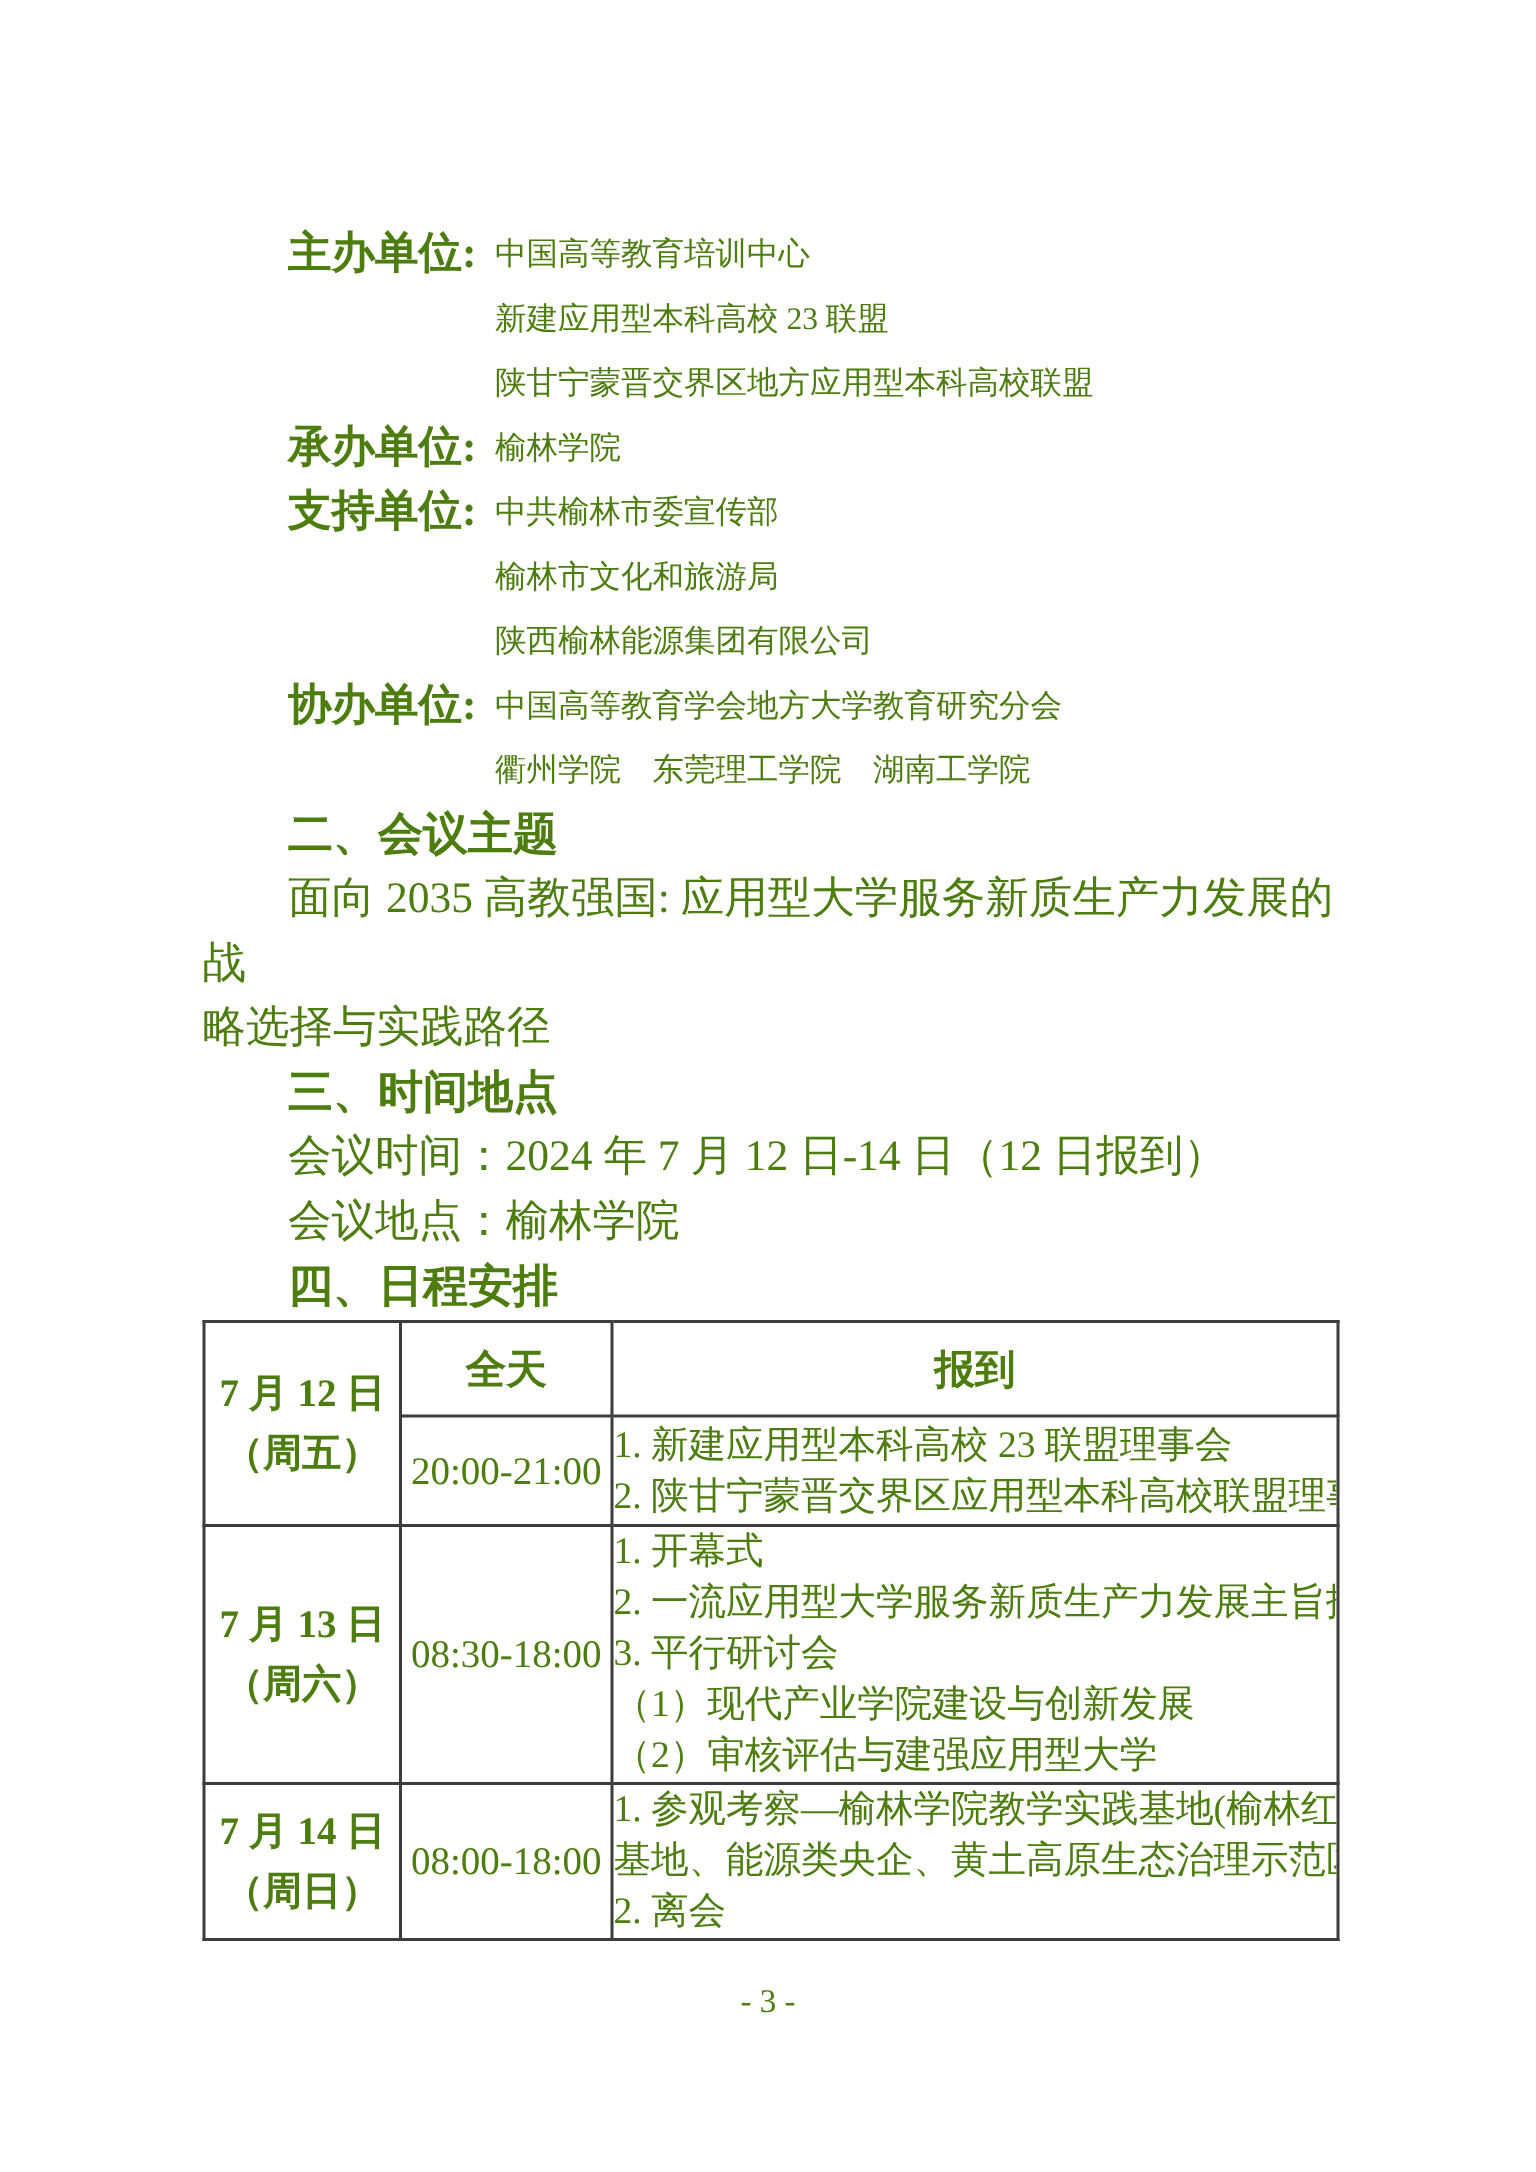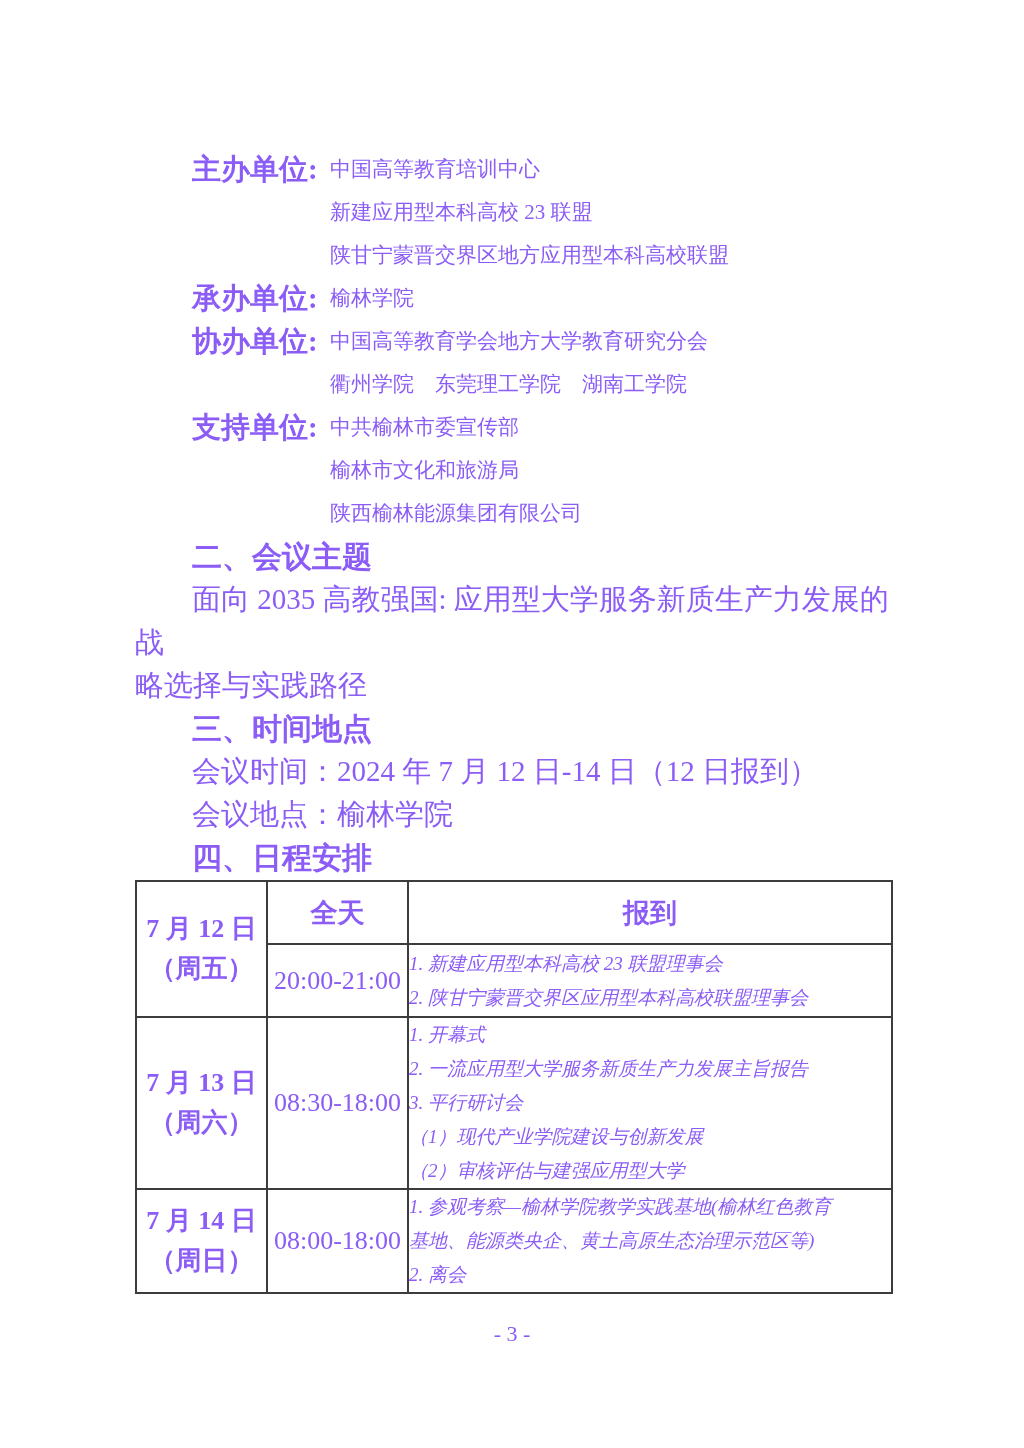--- a/index.html
+++ b/index.html
@@ -2,21 +2,21 @@
 <html><head>
 <meta charset="utf-8">
 <style>
   html,body { margin:0; padding:0; background:#e8e8e8; }
   .page {
     position:relative;
     width:1024px; height:1448px;
     margin:0 auto;
     background:#ffffff;
     font-family:"Liberation Serif","DejaVu Serif",serif;
-    color:#8b5cf6;
+    color:#4d7c0f;
     overflow:hidden;
   }
   .content { position:absolute; left:135px; top:148px; width:756px; }
 
   
   .org-row { display:flex; align-items:flex-start; padding-left:57px; }
   .org-label { flex:0 0 138px; font-weight:bold; font-size:29px; line-height:43px; }
   .org-values { flex:1 1 auto; }
   .org-values .line { font-size:21px; line-height:43px; white-space:nowrap; }
 
@@ -25,21 +25,21 @@
   .para { margin:0; font-size:29px; line-height:43px; }
   .para.indent { text-indent:57px; }
 
   
   table.schedule { border-collapse:collapse; table-layout:fixed; width:756px; margin-top:1px;border-radius:24px; }
   table.schedule td { border:2px solid #3c3c3c; padding:0; vertical-align:middle; }
   td.date-cell { text-align:center; font-weight:bold; font-size:26px; line-height:40px; }
   td.hdr-cell { text-align:center; font-weight:bold; font-size:27px; height:61px; }
   td.time-cell { text-align:center; font-size:26px; }
   td.acts-cell { padding:4px 8px 4px 12px; vertical-align:middle; }
-  .aline { font-size:19px; line-height:34px; white-space:nowrap; overflow:hidden;font-style:italic; }
+  .aline { font-size:25px; line-height:34px; white-space:nowrap; overflow:hidden; }
   tr.row-sub { height:73px; }
   tr.row-day2 { height:169px; }
   tr.row-day3 { height:101px; }
 
   .footer { position:absolute; top:1320px; left:0; width:100%; text-align:center; font-size:22px; line-height:28px; }
 </style>
 </head>
 <body>
 
 <div class="page">
@@ -54,32 +54,32 @@
           <div class="line">陕甘宁蒙晋交界区地方应用型本科高校联盟</div>
         </div>
       </div>
       <div class="org-row">
         <span class="org-label">承办单位:</span>
         <div class="org-values">
           <div class="line">榆林学院</div>
         </div>
       </div>
       <div class="org-row">
-        <span class="org-label">协办单位:</span>
-        <div class="org-values">
-          <div class="line">中国高等教育学会地方大学教育研究分会</div>
-          <div class="line">衢州学院　东莞理工学院　湖南工学院</div>
-        </div>
-      </div>
-      <div class="org-row">
         <span class="org-label">支持单位:</span>
         <div class="org-values">
           <div class="line">中共榆林市委宣传部</div>
           <div class="line">榆林市文化和旅游局</div>
           <div class="line">陕西榆林能源集团有限公司</div>
+        </div>
+      </div>
+      <div class="org-row">
+        <span class="org-label">协办单位:</span>
+        <div class="org-values">
+          <div class="line">中国高等教育学会地方大学教育研究分会</div>
+          <div class="line">衢州学院　东莞理工学院　湖南工学院</div>
         </div>
       </div>
     </section>
 
     <h2 class="heading">二、会议主题</h2>
     <p class="para indent">面向 2035 高教强国: 应用型大学服务新质生产力发展的战</p>
     <p class="para">略选择与实践路径</p>
 
     <h2 class="heading">三、时间地点</h2>
     <p class="para indent">会议时间：2024 年 7 月 12 日-14 日（12 日报到）</p>

